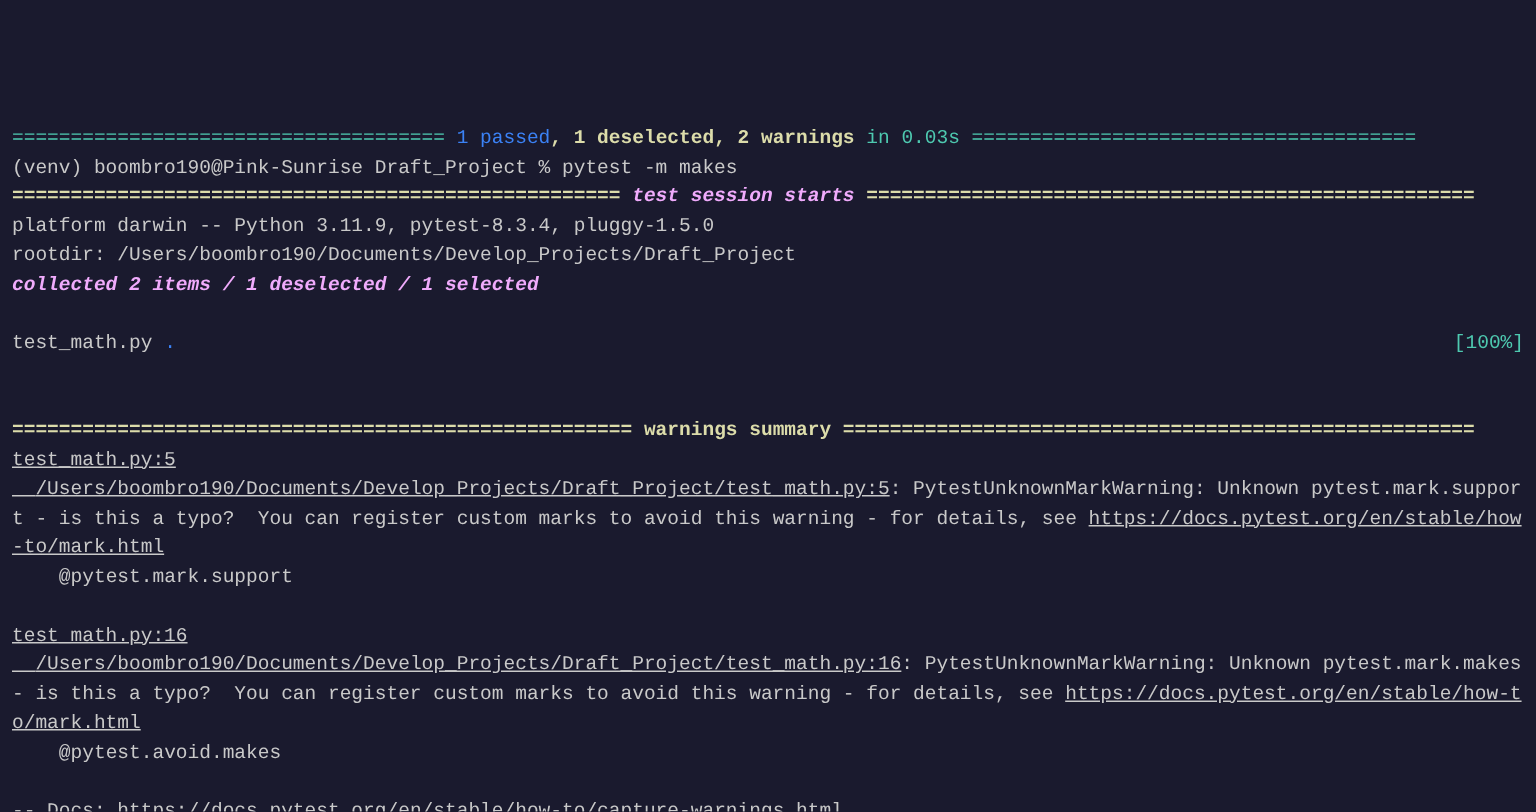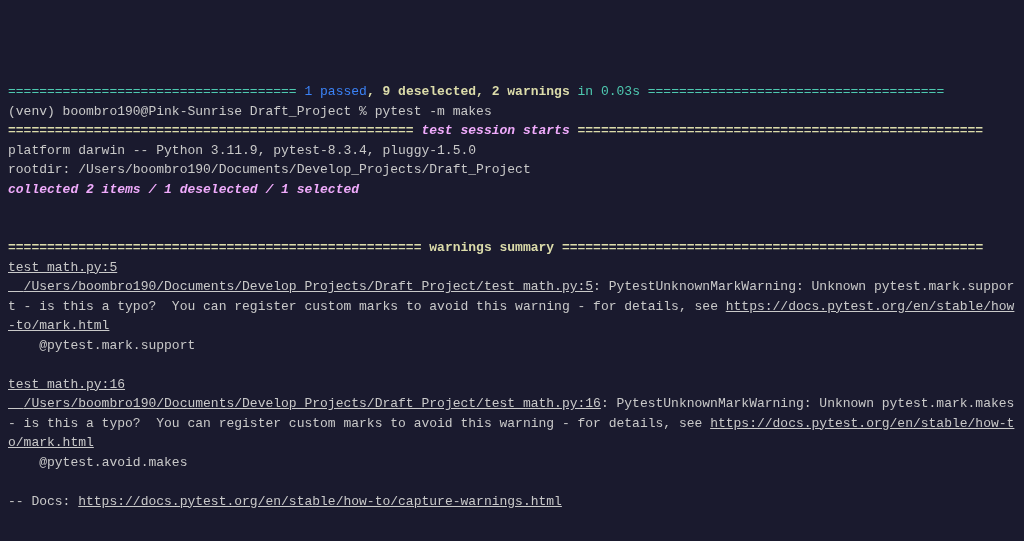--- a/index.html
+++ b/index.html
@@ -32,27 +32,28 @@
     .row {
       display: flex;
       justify-content: space-between;
     }
   </style>
 </head>
 <body>
 
 
 
-<div><span class="rule-green">=====================================</span><span class="green"> 1 passed</span><span class="yellow-bold">, 9 deselected</span><span class="yellow-bold">, 2 warnings</span><span class="rule-green"> in 0.03s </span><span class="rule-green">======================================</span>
+<div><span class="rule-green">=====================================</span><span class="green"> 1 passed</span><span class="yellow-bold">, 1 deselected</span><span class="yellow-bold">, 2 warnings</span><span class="rule-green"> in 0.03s </span><span class="rule-green">======================================</span>
 <span>(venv) boombro190@Pink-Sunrise Draft_Project % pytest -m makes</span>
 <span class="yellow-bold bold">==================================================== </span><span class="bold white">test session starts</span><span class="yellow-bold bold"> ====================================================</span>
 <span>platform darwin -- Python 3.11.9, pytest-8.3.4, pluggy-1.5.0</span>
 <span>rootdir: /Users/boombro190/Documents/Develop_Projects/Draft_Project</span>
 <span class="bold white">collected 2 items / 1 deselected / 1 selected</span>
 
+<div class="row"><span><span>test_math.py </span><span class="green">.</span></span><span class="percent">[100%]</span></div>
 
 <span class="rule-line">===================================================== </span><span class="yellow-bold">warnings summary</span><span class="rule-line"> ======================================================</span>
 <span class="underline">test_math.py:5</span>
 <span class="underline">  /Users/boombro190/Documents/Develop_Projects/Draft_Project/test_math.py:5</span><span>: PytestUnknownMarkWarning: Unknown pytest.mark.support</span><span> - is this a typo?  You can register custom marks to avoid this warning - for details, see </span><span class="link">https://docs.pytest.org/en/stable/how-to/mark.html</span>
 <span>    @pytest.mark.support</span>
 
 <span class="underline">test_math.py:16</span>
 <span class="underline">  /Users/boombro190/Documents/Develop_Projects/Draft_Project/test_math.py:16</span><span>: PytestUnknownMarkWarning: Unknown pytest.mark.makes </span><span>- is this a typo?  You can register custom marks to avoid this warning - for details, see </span><span class="link">https://docs.pytest.org/en/stable/how-to/mark.html</span>
 <span>    @pytest.avoid.makes</span>
 

